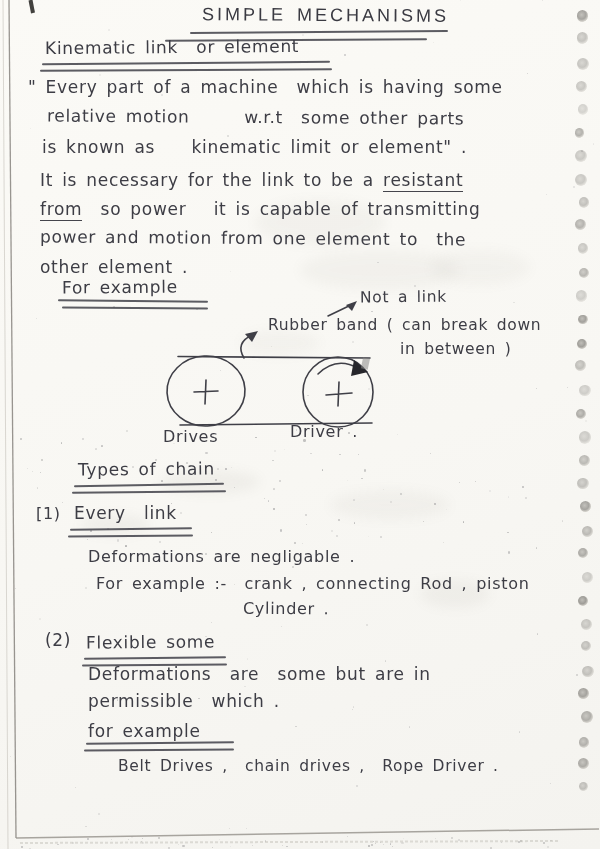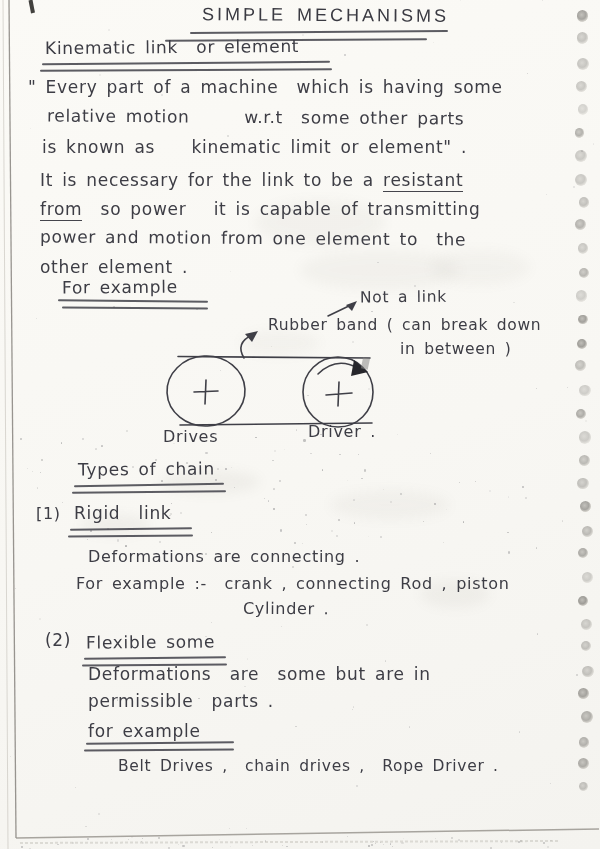--- a/index.html
+++ b/index.html
@@ -356,40 +356,40 @@
 
   <path class="ink-stroke" d="M 54,94 L 78,93 M 66,82 L 65,106"></path>
   <path class="ink-stroke" d="M 186,97 L 212,95 M 199,84 L 198,108"></path>
 
   <path class="ink-stroke" d="M 178,76 Q 196,58 218,70"></path>
   <polygon points="214,62 228,74 211,78" fill="#26262b"></polygon>
   <rect x="222" y="60" width="7" height="11" fill="#8a8a88" opacity=".55" transform="rotate(12 225 65)"></rect>
 </svg>
 
 <div class="hw" style="left:163px;top:428px">Drives</div>
-<div class="hw" style="left:308px;top:423px">Driver .</div>
+<div class="hw" style="left:290px;top:423px">Driver .</div>
 
 <div class="hw big r1" style="left:78px;top:460px">Types of chain</div>
 <div class="uline" style="left:74px;top:484px;width:150px;transform:rotate(-1deg)"></div>
 <div class="uline" style="left:72px;top:491px;width:154px;transform:rotate(-.6deg)"></div>
 
 <div class="hw" style="left:36px;top:505px">[1)</div>
-<div class="hw big" style="left:74px;top:504px">Rigid  link</div>
+<div class="hw big" style="left:74px;top:504px">Every  link</div>
 <div class="uline" style="left:70px;top:528px;width:122px;transform:rotate(-.8deg)"></div>
 <div class="uline" style="left:68px;top:535px;width:125px;transform:rotate(-.5deg)"></div>
 
-<div class="hw" style="left:88px;top:548px">Deformations are connecting .</div>
-<div class="hw" style="left:76px;top:575px">For example :-  crank , connecting Rod , piston</div>
+<div class="hw" style="left:88px;top:548px">Deformations are negligable .</div>
+<div class="hw" style="left:96px;top:575px">For example :-  crank , connecting Rod , piston</div>
 <div class="hw r2" style="left:243px;top:600px">Cylinder .</div>
 
 <div class="hw big" style="left:45px;top:631px">(2)</div>
 <div class="hw big r1" style="left:86px;top:633px">Flexible some</div>
 <div class="uline" style="left:84px;top:657px;width:142px;transform:rotate(-.6deg)"></div>
 <div class="uline" style="left:82px;top:664px;width:145px;transform:rotate(-.4deg)"></div>
 
 <div class="hw big" style="left:88px;top:665px">Deformations  are  some but are in</div>
-<div class="hw big" style="left:88px;top:692px">permissible  parts .</div>
+<div class="hw big" style="left:88px;top:692px">permissible  which .</div>
 
 <div class="hw big" style="left:88px;top:722px">for example</div>
 <div class="uline" style="left:86px;top:742px;width:148px;transform:rotate(-.5deg)"></div>
 <div class="uline" style="left:84px;top:749px;width:150px;transform:rotate(-.3deg)"></div>
 
 <div class="hw small" style="left:118px;top:758px">Belt Drives ,  chain drives ,  Rope Driver .</div>
 
 </body></html>

